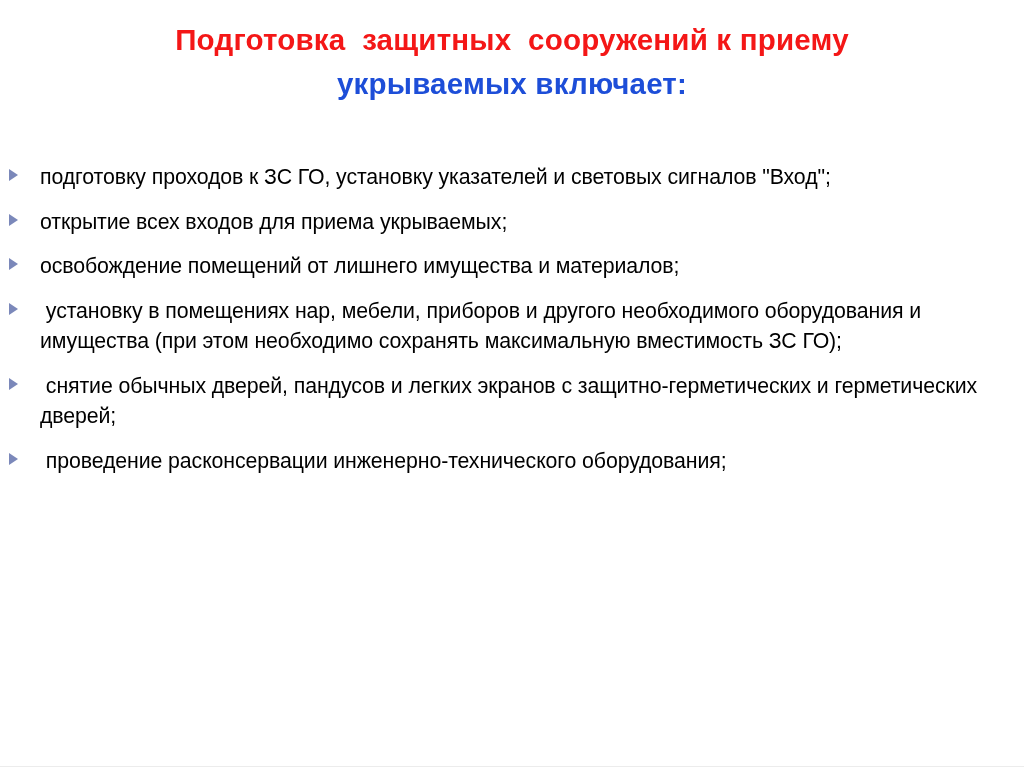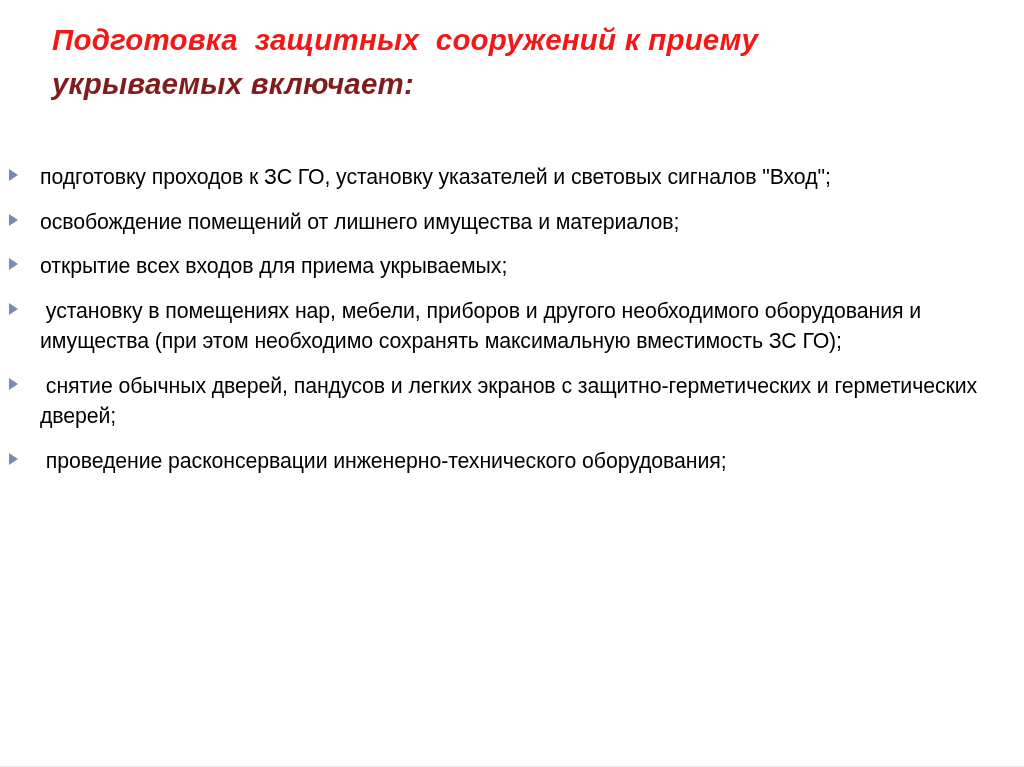--- a/index.html
+++ b/index.html
@@ -24,22 +24,21 @@
     box-sizing: border-box;
     background: #ffffff;
   }
 
   
   .title-block {
     position: absolute;
     left: 52px;
     top: 18px;
     width: 920px;
-    text-align: left;
-    font-style: italic;
+    text-align: center;
   }
   .title-line {
     display: block;
     color: #f41717;
     font-weight: bold;
     font-size: 29.5px;
     line-height: 44px;
     letter-spacing: 0.2px;
     white-space: pre;
   }
@@ -91,38 +90,38 @@
     background: #ececec;
   }
 </style>
 </head>
 <body>
 
 <div class="slide" style="background: rgb(255, 255, 255);">
 
   <div class="title-block">
     <span class="title-line" style="color: rgb(244, 23, 23);">Подготовка  защитных  сооружений к приему</span>
-    <span class="title-line" style="color: #7f1d1d;">укрываемых включает:</span>
+    <span class="title-line" style="color: #1d4ed8;">укрываемых включает:</span>
   </div>
 
   <div class="bullet-list">
 
     <div class="bullet-item">
       <span class="bullet-marker" style="border-left-color: rgb(123, 136, 186);"></span>
       <span class="bullet-text">подготовку проходов к ЗС ГО, установку указателей и световых сигналов "Вход";</span>
     </div>
 
     <div class="bullet-item">
       <span class="bullet-marker" style="border-left-color: rgb(123, 136, 186);"></span>
-      <span class="bullet-text">освобождение помещений от лишнего имущества и материалов;</span>
+      <span class="bullet-text">открытие всех входов для приема укрываемых;</span>
     </div>
 
     <div class="bullet-item">
       <span class="bullet-marker" style="border-left-color: rgb(123, 136, 186);"></span>
-      <span class="bullet-text">открытие всех входов для приема укрываемых;</span>
+      <span class="bullet-text">освобождение помещений от лишнего имущества и материалов;</span>
     </div>
 
     <div class="bullet-item">
       <span class="bullet-marker" style="border-left-color: rgb(123, 136, 186);"></span>
       <span class="bullet-text"> установку в помещениях нар, мебели, приборов и другого необходимого оборудования и имущества (при этом необходимо сохранять максимальную вместимость ЗС ГО);</span>
     </div>
 
     <div class="bullet-item">
       <span class="bullet-marker" style="border-left-color: rgb(123, 136, 186);"></span>
       <span class="bullet-text"> снятие обычных дверей, пандусов и легких экранов с защитно-герметических и герметических дверей;</span>

